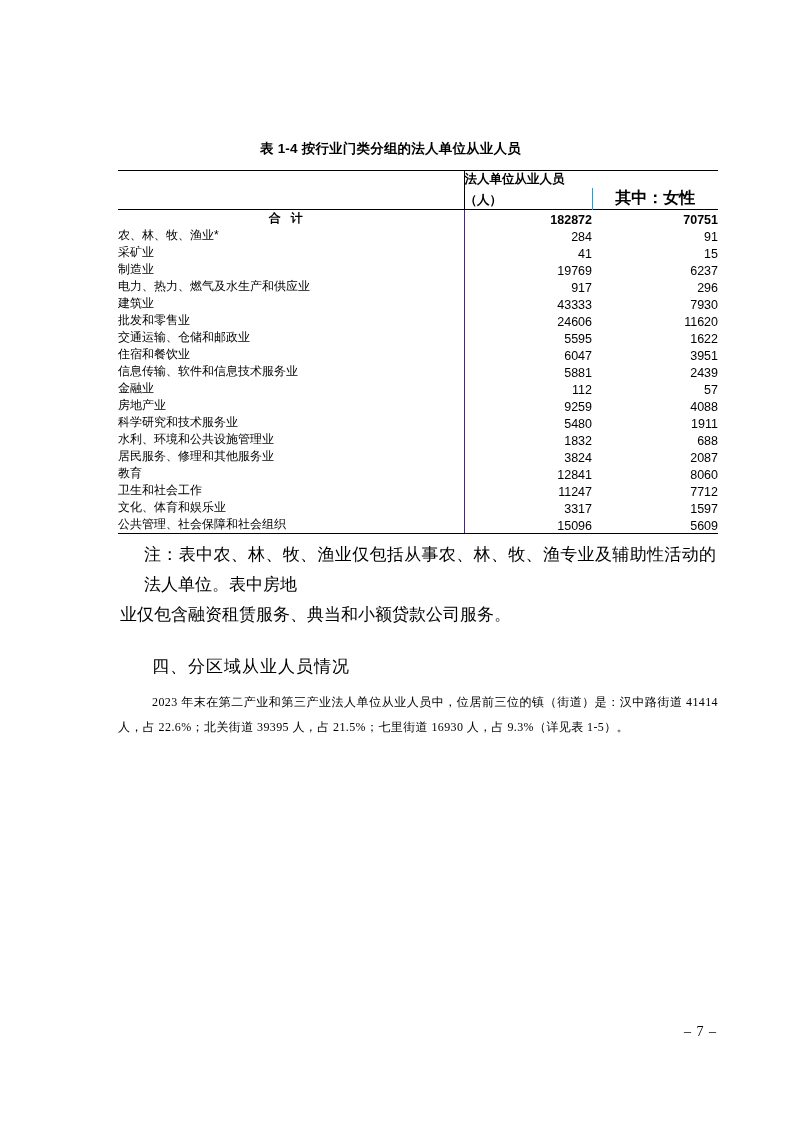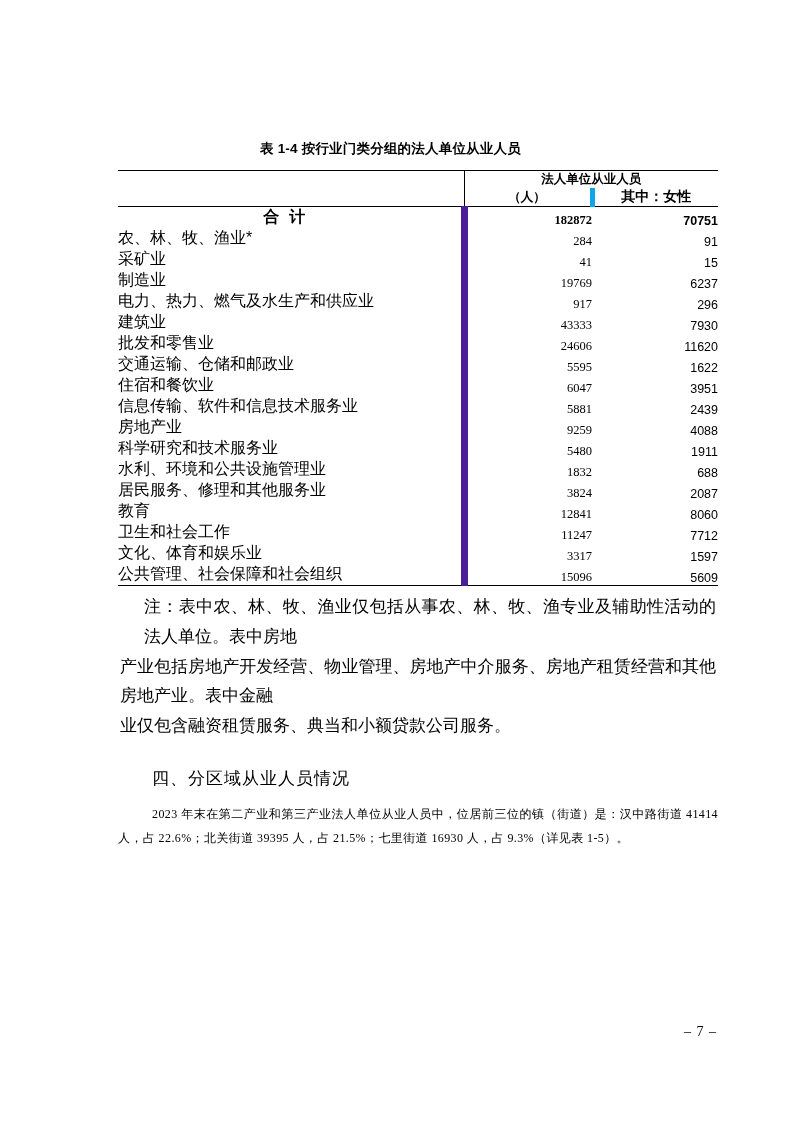--- a/index.html
+++ b/index.html
@@ -53,52 +53,52 @@
   }
   .rule-top td { border-top: 1.6px solid #000; }
   .rule-thin td { border-top: 1px solid #000; }
   .rule-bottom td { border-bottom: 1.6px solid #000; }
 
   .col-name { width: 346px; }
   .col-total { width: 128px; }
   .col-female { width: 126px; }
 
   .hdr-cell {
-    text-align: center;
+    text-align: left;
     font-family: "Liberation Sans", "DejaVu Sans", sans-serif;
     font-weight: bold;
     font-size: 12.5px;
     padding: 5px 6px 4px 6px;
   }
   .hdr-group {
     border-left: 1px solid #000;
   }
   .hdr-sub {
-    border-left: 5px solid #0ea5e9;
+    border-left: 1px solid #0ea5e9;
     text-align: center;
     font-family: "Liberation Sans", "DejaVu Sans", sans-serif;
     font-weight: bold;
-    font-size: 14px;
+    font-size: 16px;
     padding: 3px 6px 4px 6px;
   }
 
   .row-cell-name {
     font-family: Liberation Sans, sans-serif;
-    font-size: 16px;
+    font-size: 12px;
     padding: 4px 4px 4px 8px;
     text-align: left;
     white-space: nowrap;
   }
   .row-cell-num {
     font-family: "Liberation Sans", "DejaVu Sans", sans-serif;
     font-size: 12.5px;
     padding: 4px 16px 4px 4px;
     text-align: right;
   }
-  .vline { border-left: 7px solid #4c1d95; font-family: Liberation Serif, serif; }
+  .vline { border-left: 1px solid #4c1d95; }
 
   .total-row .row-cell-name {
     text-align: center;
     font-weight: bold;
     letter-spacing: 10px;
     padding-left: 0;
   }
   .total-row .row-cell-num { font-weight: bold; }
 
   
@@ -214,20 +214,25 @@
           <td class="row-cell-name">住宿和餐饮业</td>
           <td class="row-cell-num vline">6047</td>
           <td class="row-cell-num">3951</td>
         </tr>
         <tr>
           <td class="row-cell-name">信息传输、软件和信息技术服务业</td>
           <td class="row-cell-num vline">5881</td>
           <td class="row-cell-num">2439</td>
         </tr>
         <tr>
+          <td class="row-cell-name">金融业</td>
+          <td class="row-cell-num vline">112</td>
+          <td class="row-cell-num">57</td>
+        </tr>
+        <tr>
           <td class="row-cell-name">房地产业</td>
           <td class="row-cell-num vline">9259</td>
           <td class="row-cell-num">4088</td>
         </tr>
         <tr>
           <td class="row-cell-name">科学研究和技术服务业</td>
           <td class="row-cell-num vline">5480</td>
           <td class="row-cell-num">1911</td>
         </tr>
         <tr>
@@ -258,21 +263,20 @@
         <tr class="rule-bottom">
           <td class="row-cell-name">公共管理、社会保障和社会组织</td>
           <td class="row-cell-num vline">15096</td>
           <td class="row-cell-num">5609</td>
         </tr>
       </tbody>
     </table>
 
     <div class="note">
       <div class="indent">注：表中农、林、牧、渔业仅包括从事农、林、牧、渔专业及辅助性活动的法人单位。表中房地</div>
-      <div>产业包括房地产开发经营、物业管理、房地产中介服务、房地产租赁经营和其他房地产业。表中金融</div>
       <div>业仅包含融资租赁服务、典当和小额贷款公司服务。</div>
     </div>
 
     <h2 class="section">四、分区域从业人员情况</h2>
 
     <p class="body">2023 年末在第二产业和第三产业法人单位从业人员中，位居前三位的镇（街道）是：汉中路街道 41414 人，占 22.6%；北关街道 39395 人，占 21.5%；七里街道 16930 人，占 9.3%（详见表 1-5）。</p>
 
   </div>
 
   <div class="page-number">– 7 –</div>

